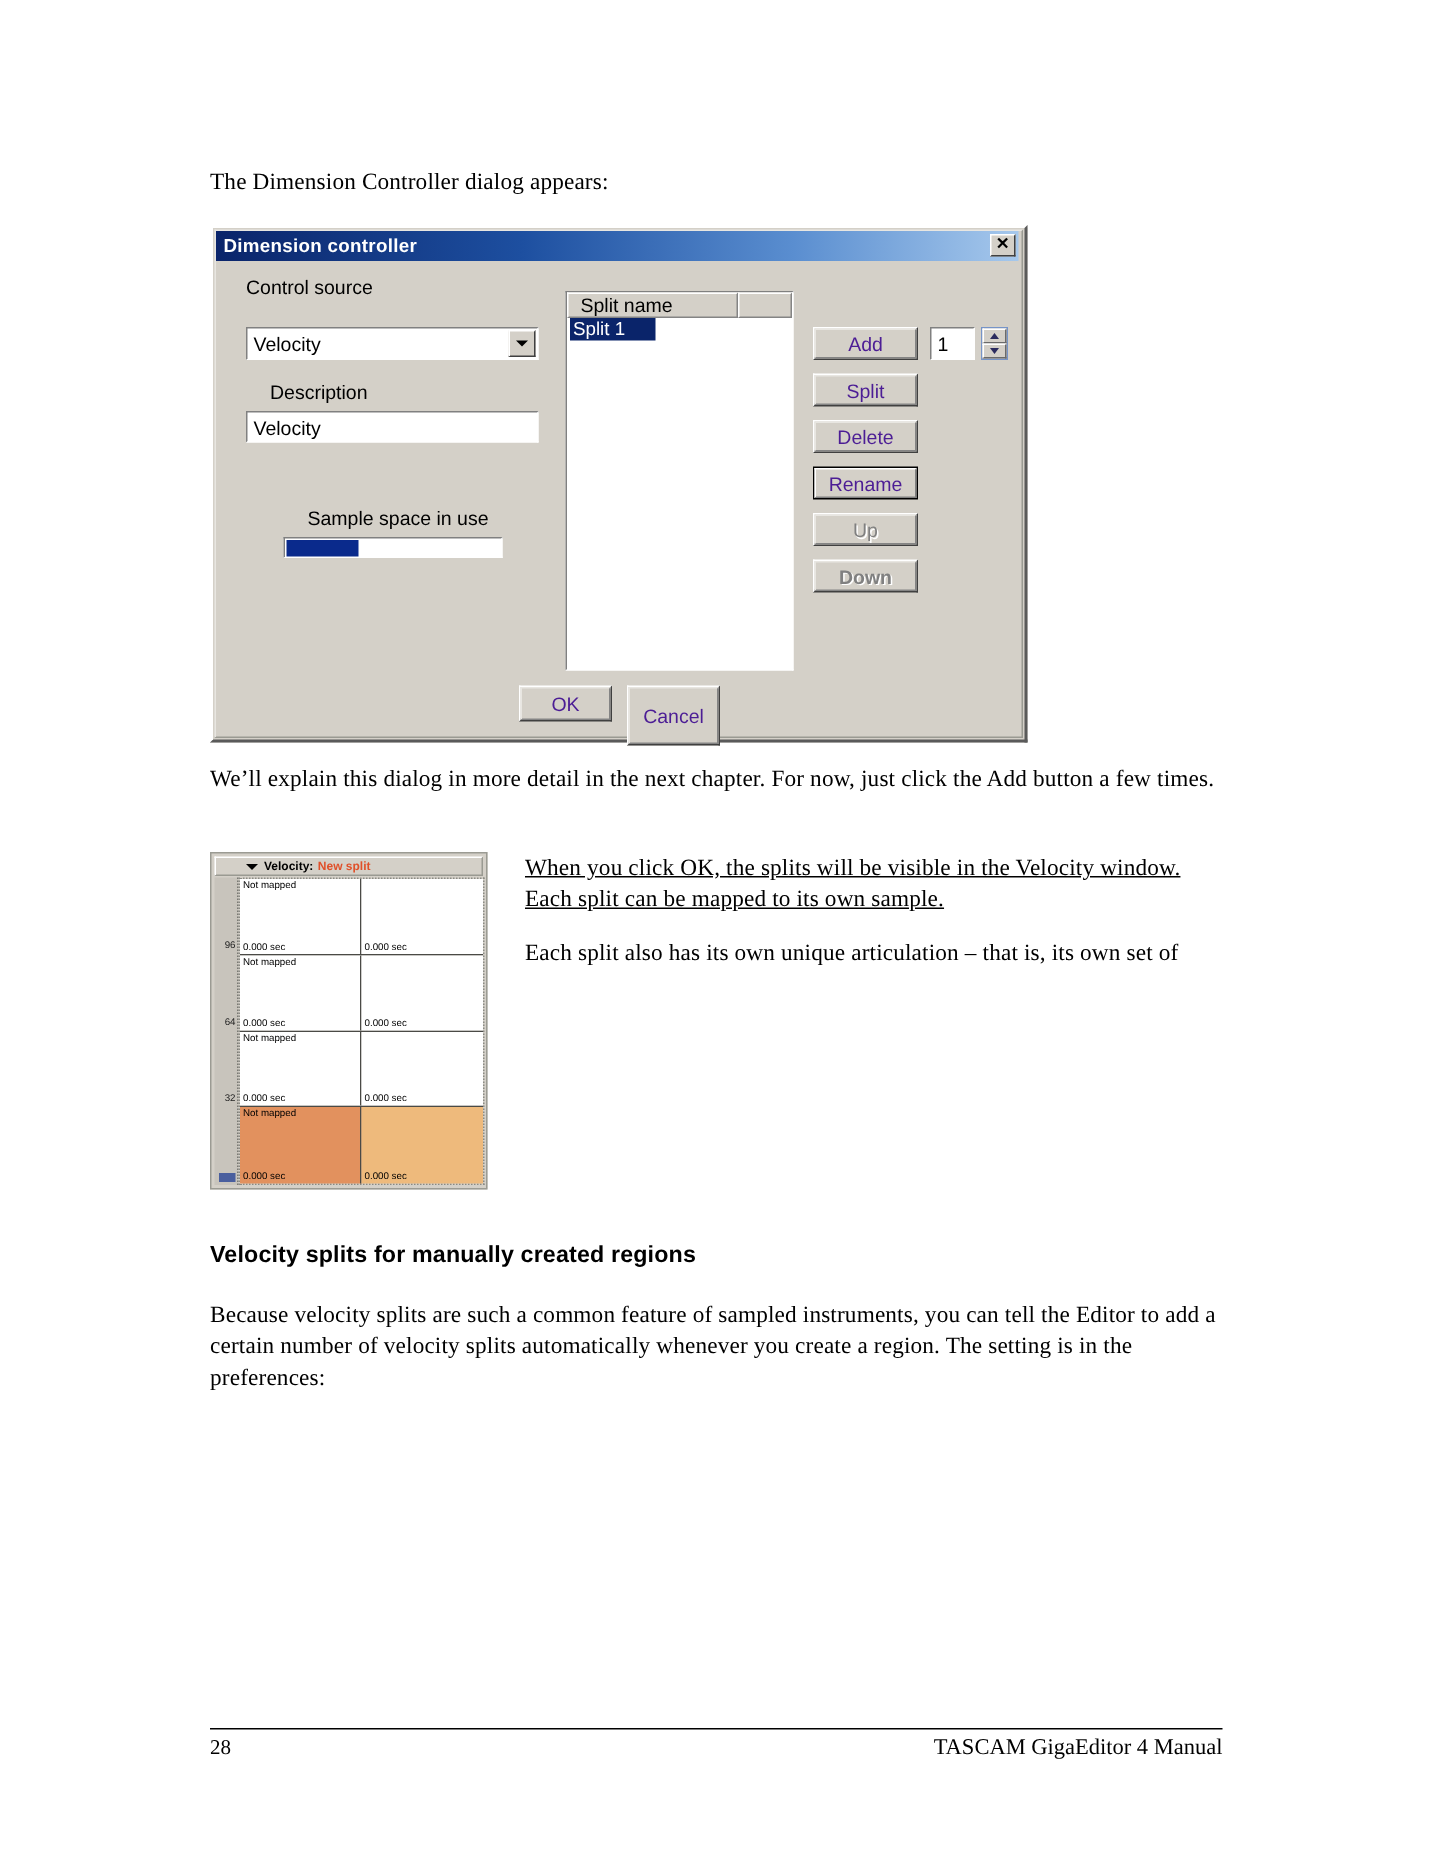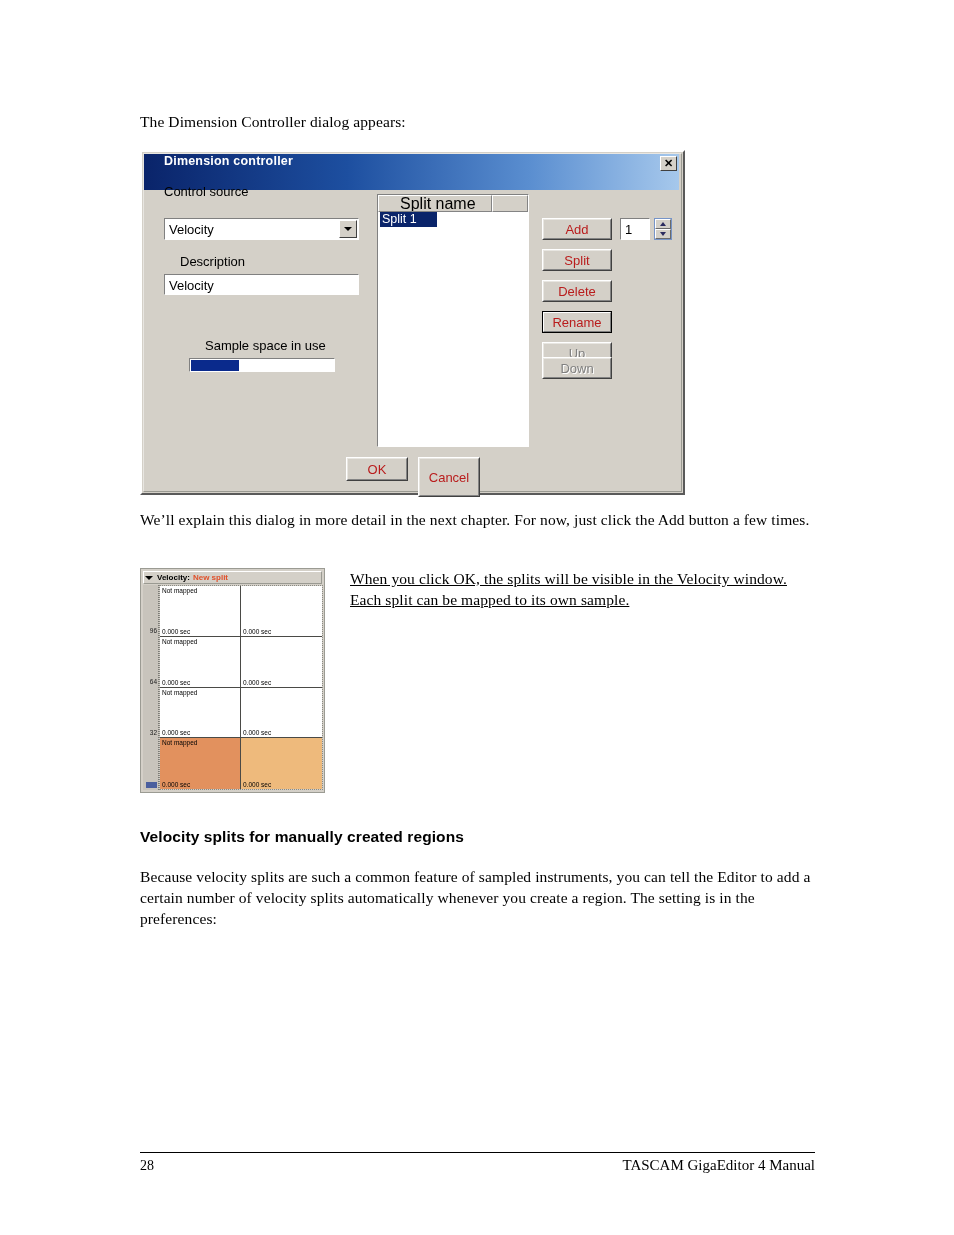--- a/index.html
+++ b/index.html
@@ -53,26 +53,26 @@
     border-top: 1px solid #e8e6e1;
     border-left: 1px solid #e8e6e1;
     border-right: 1px solid #9a9a92;
     border-bottom: 1px solid #9a9a92;
     box-sizing: border-box;
   }
   .titlebar {
     position: absolute;
     left: 2px; top: 2px;
     width: 535px;
-    height: 36px;
+    height: 20px;
     background: linear-gradient(to right, #0a246a 0%, #1d4fa0 38%, #5a8ed0 72%, #a6c8ec 100%);
     display: flex;
-    align-items: flex-start;
-    box-sizing: border-box;
-    padding-left: 20px;
+    align-items: center;
+    box-sizing: border-box;
+    padding-left: 5px;
   }
   .titlebar-text {
     color: #ffffff;
     font-size: 12.5px;
     font-weight: bold;
     font-family: "Liberation Sans", sans-serif;
     letter-spacing: 0.2px;
     white-space: nowrap;
   }
   .titlebar-close {
@@ -201,23 +201,23 @@
     display: flex;
     height: 17px;
   }
   .lv-col {
     background: #d4d0c8;
     border-top: 1px solid #ffffff;
     border-left: 1px solid #ffffff;
     border-right: 1px solid #848484;
     border-bottom: 1px solid #848484;
     box-sizing: border-box;
-    font-size: 16px;
-    font-family: "Liberation Sans", sans-serif;
-    padding-left: 21px;
+    font-size: 13px;
+    font-family: "Liberation Sans", sans-serif;
+    padding-left: 8px;
     line-height: 15px;
     white-space: nowrap;
     overflow: hidden;
   }
   .lv-col.c1 { width: 114px; }
   .lv-col.c2 { width: 36px; }
   .lv-row {
     font-size: 12.5px;
     font-family: "Liberation Sans", sans-serif;
     padding-left: 2px;
@@ -235,21 +235,21 @@
   .btn {
     position: absolute;
     background: #d4d0c8;
     border-top: 1px solid #ffffff;
     border-left: 1px solid #ffffff;
     border-right: 1px solid #404040;
     border-bottom: 1px solid #404040;
     box-sizing: border-box;
     font-size: 13px;
     font-family: "Liberation Sans", sans-serif;
-    color: #b91c1c;
+    color: #4c1d95;
     display: flex;
     align-items: center;
     justify-content: center;
     cursor: default;
   }
   .btn .inner {
     position: absolute;
     left: 0; top: 0; right: 0; bottom: 0;
     border-top: 1px solid #e8e6e1;
     border-left: 1px solid #e8e6e1;
@@ -352,21 +352,21 @@
     width: 179px;
     height: 13px;
     background: #d4d0c8;
     border-top: 1px solid #ffffff;
     border-left: 1px solid #ffffff;
     border-right: 1px solid #9a9a92;
     border-bottom: 1px solid #9a9a92;
     box-sizing: border-box;
     display: flex;
     align-items: center;
-    padding-left: 1px;
+    padding-left: 20px;
     font-size: 8px;
     white-space: nowrap;
     overflow: hidden;
   }
   .vel-caret {
     width: 0; height: 0;
     border-left: 4px solid transparent;
     border-right: 4px solid transparent;
     border-top: 4px solid #000000;
     margin-right: 4px;
@@ -534,21 +534,21 @@
         <span>Delete</span>
       </div>
     <div class="btn side-btn default" style="top:159px;">
         <span class="inner"></span>
         <span>Rename</span>
       </div>
     <div class="btn side-btn disabled" style="top:190px;">
         <span class="inner"></span>
         <span>Up</span>
       </div>
-    <div class="btn side-btn disabled" style="top:205px;">
+    <div class="btn side-btn disabled" style="top:221px;font-weight:bold;">
         <span class="inner"></span>
         <span>Down</span>
       </div>
 
     <div class="spin-box sunken">
       <span class="val">1</span>
     </div>
     <div class="spinner">
       <div class="spin-half">
           <span class="tri-up-sm"></span>
@@ -624,20 +624,21 @@
           </div>
         </div>
       </div>
   </div>
 
   <div class="para" style="left:350px; top:568px; width:470px;text-decoration:underline;">
     <div>When you click OK, the splits will be visible in the Velocity window.</div>
     <div>Each split can be mapped to its own sample.</div>
   </div>
   <div class="para" style="left:350px; top:625px; width:470px;">
+    <div>Each split also has its own unique articulation – that is, its own set of</div>
   </div>
 
   <div class="section-heading">Velocity splits for manually created regions</div>
 
   <div class="para" style="left:140px; top:866px; width:680px;">
     <div>Because velocity splits are such a common feature of sampled instruments, you can tell the Editor to add a</div>
     <div>certain number of velocity splits automatically whenever you create a region.  The setting is in the</div>
     <div>preferences:</div>
   </div>
 

